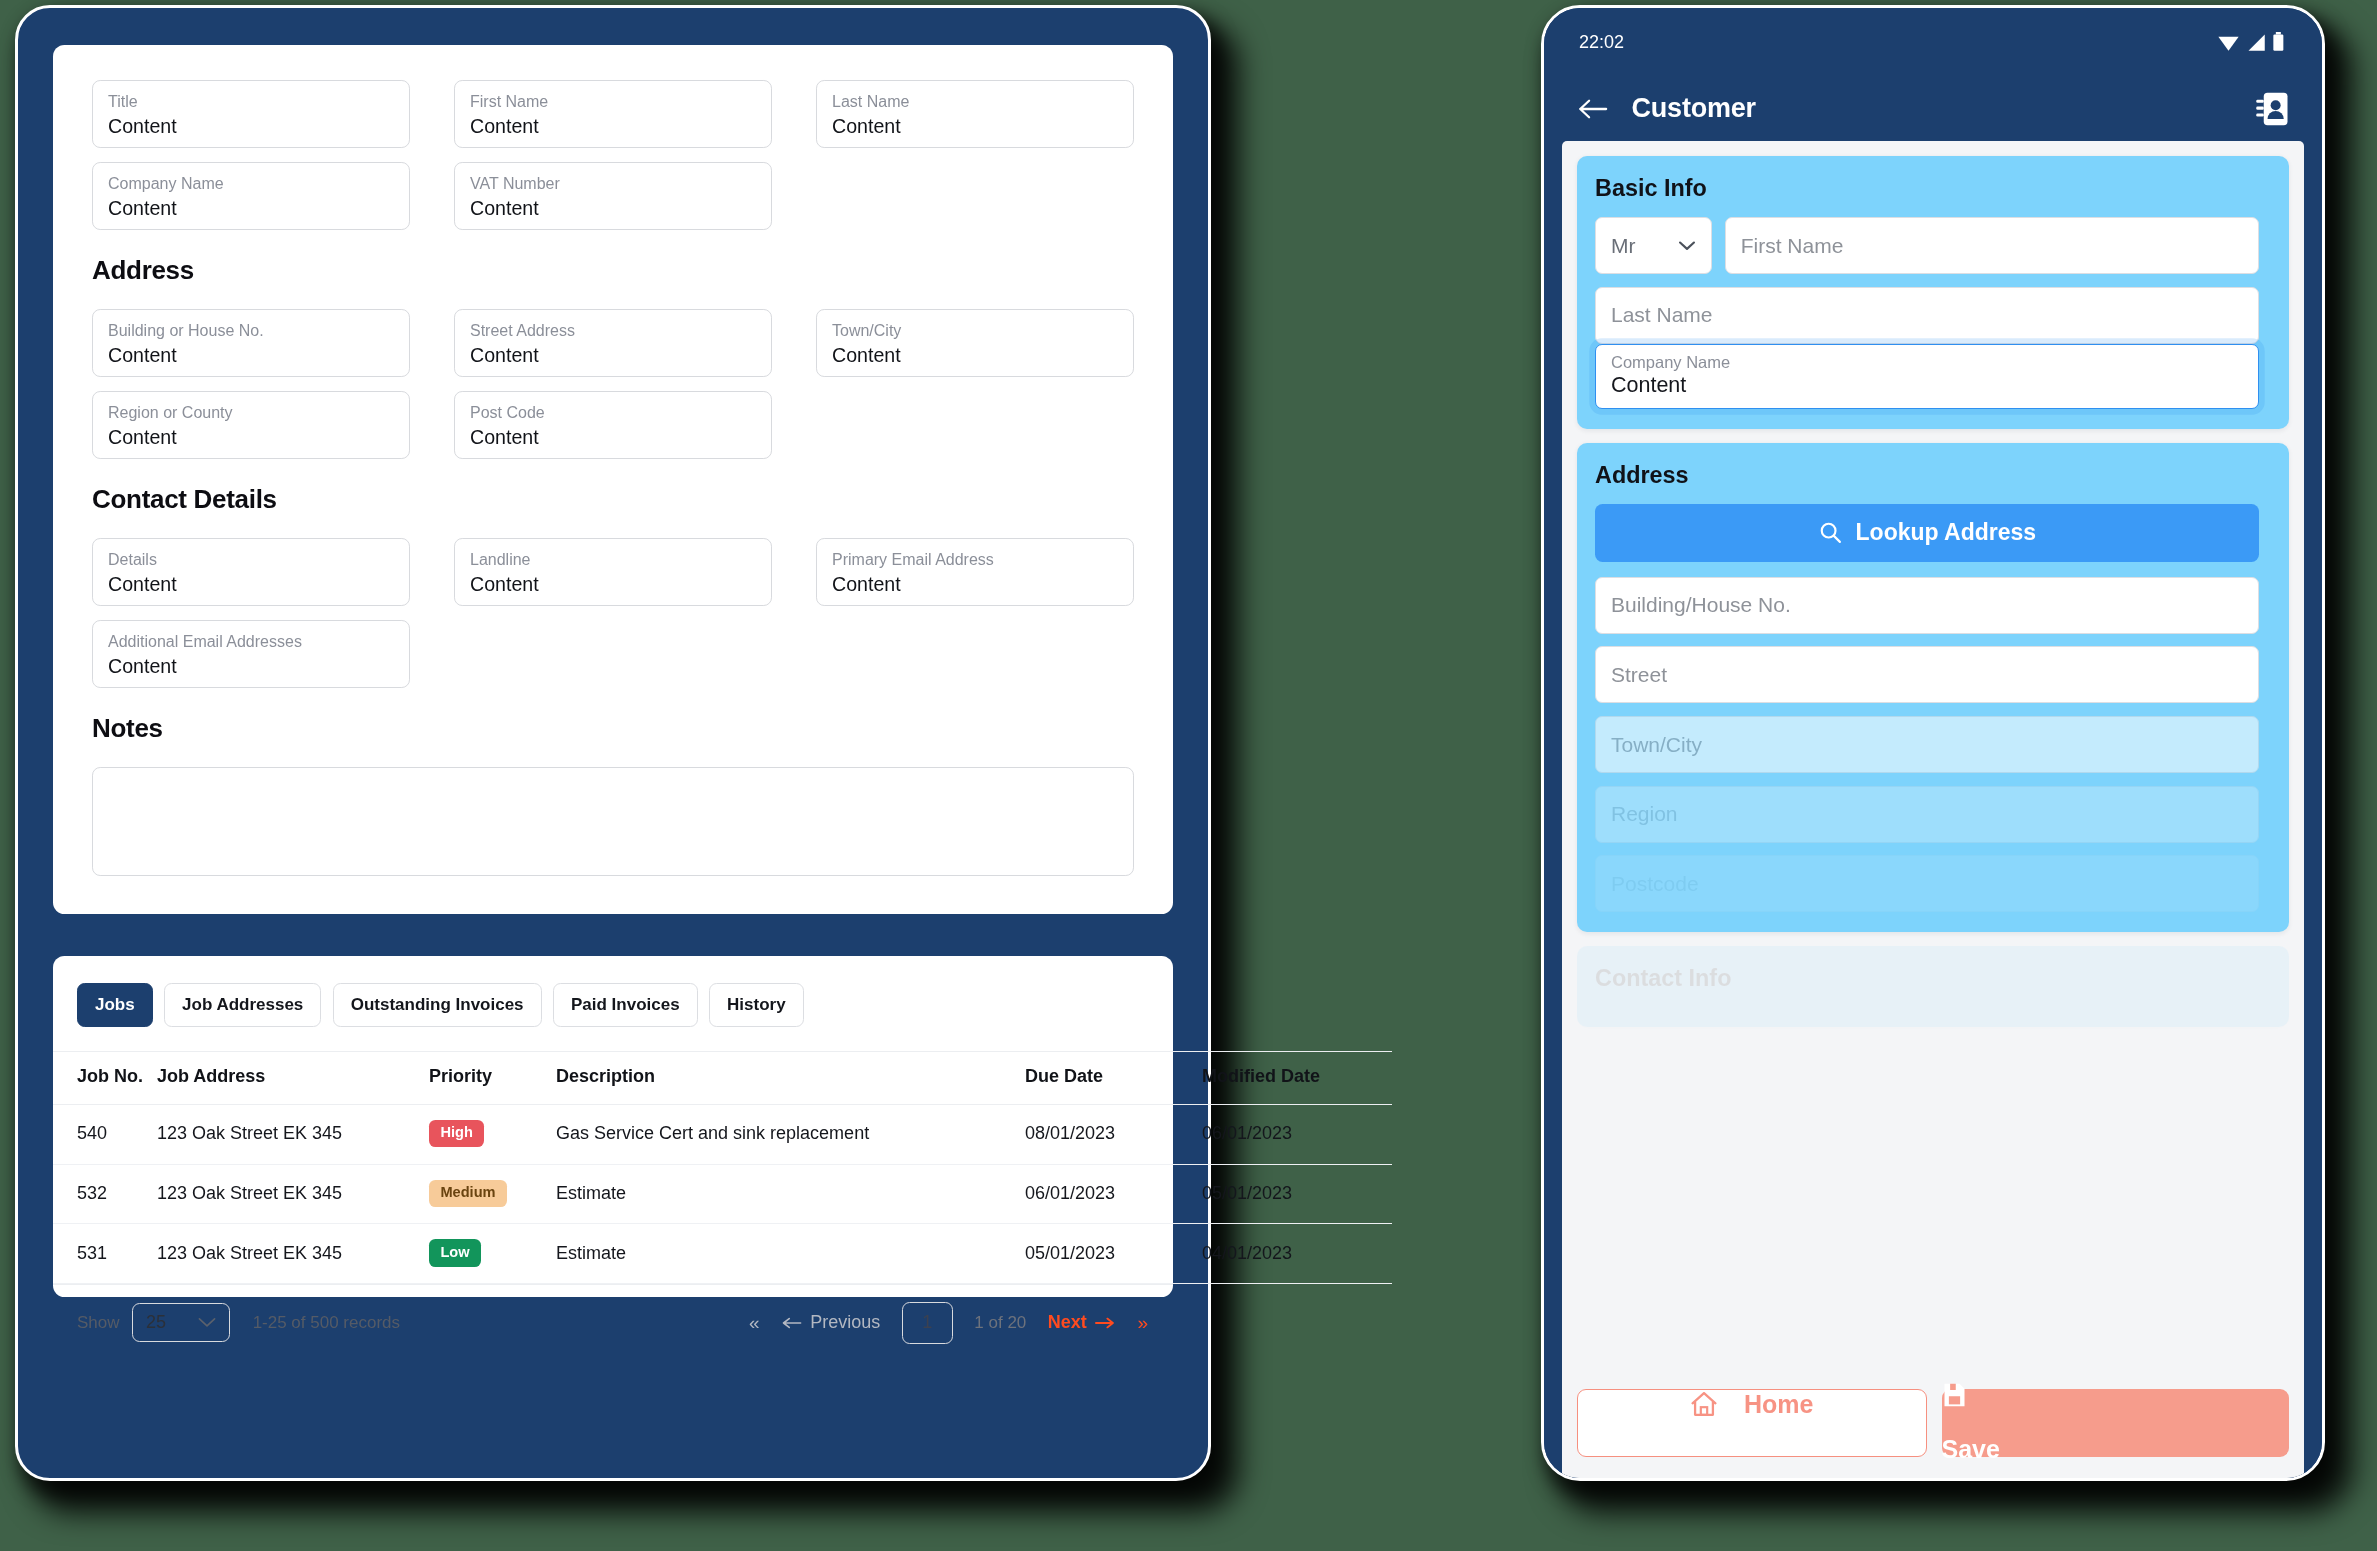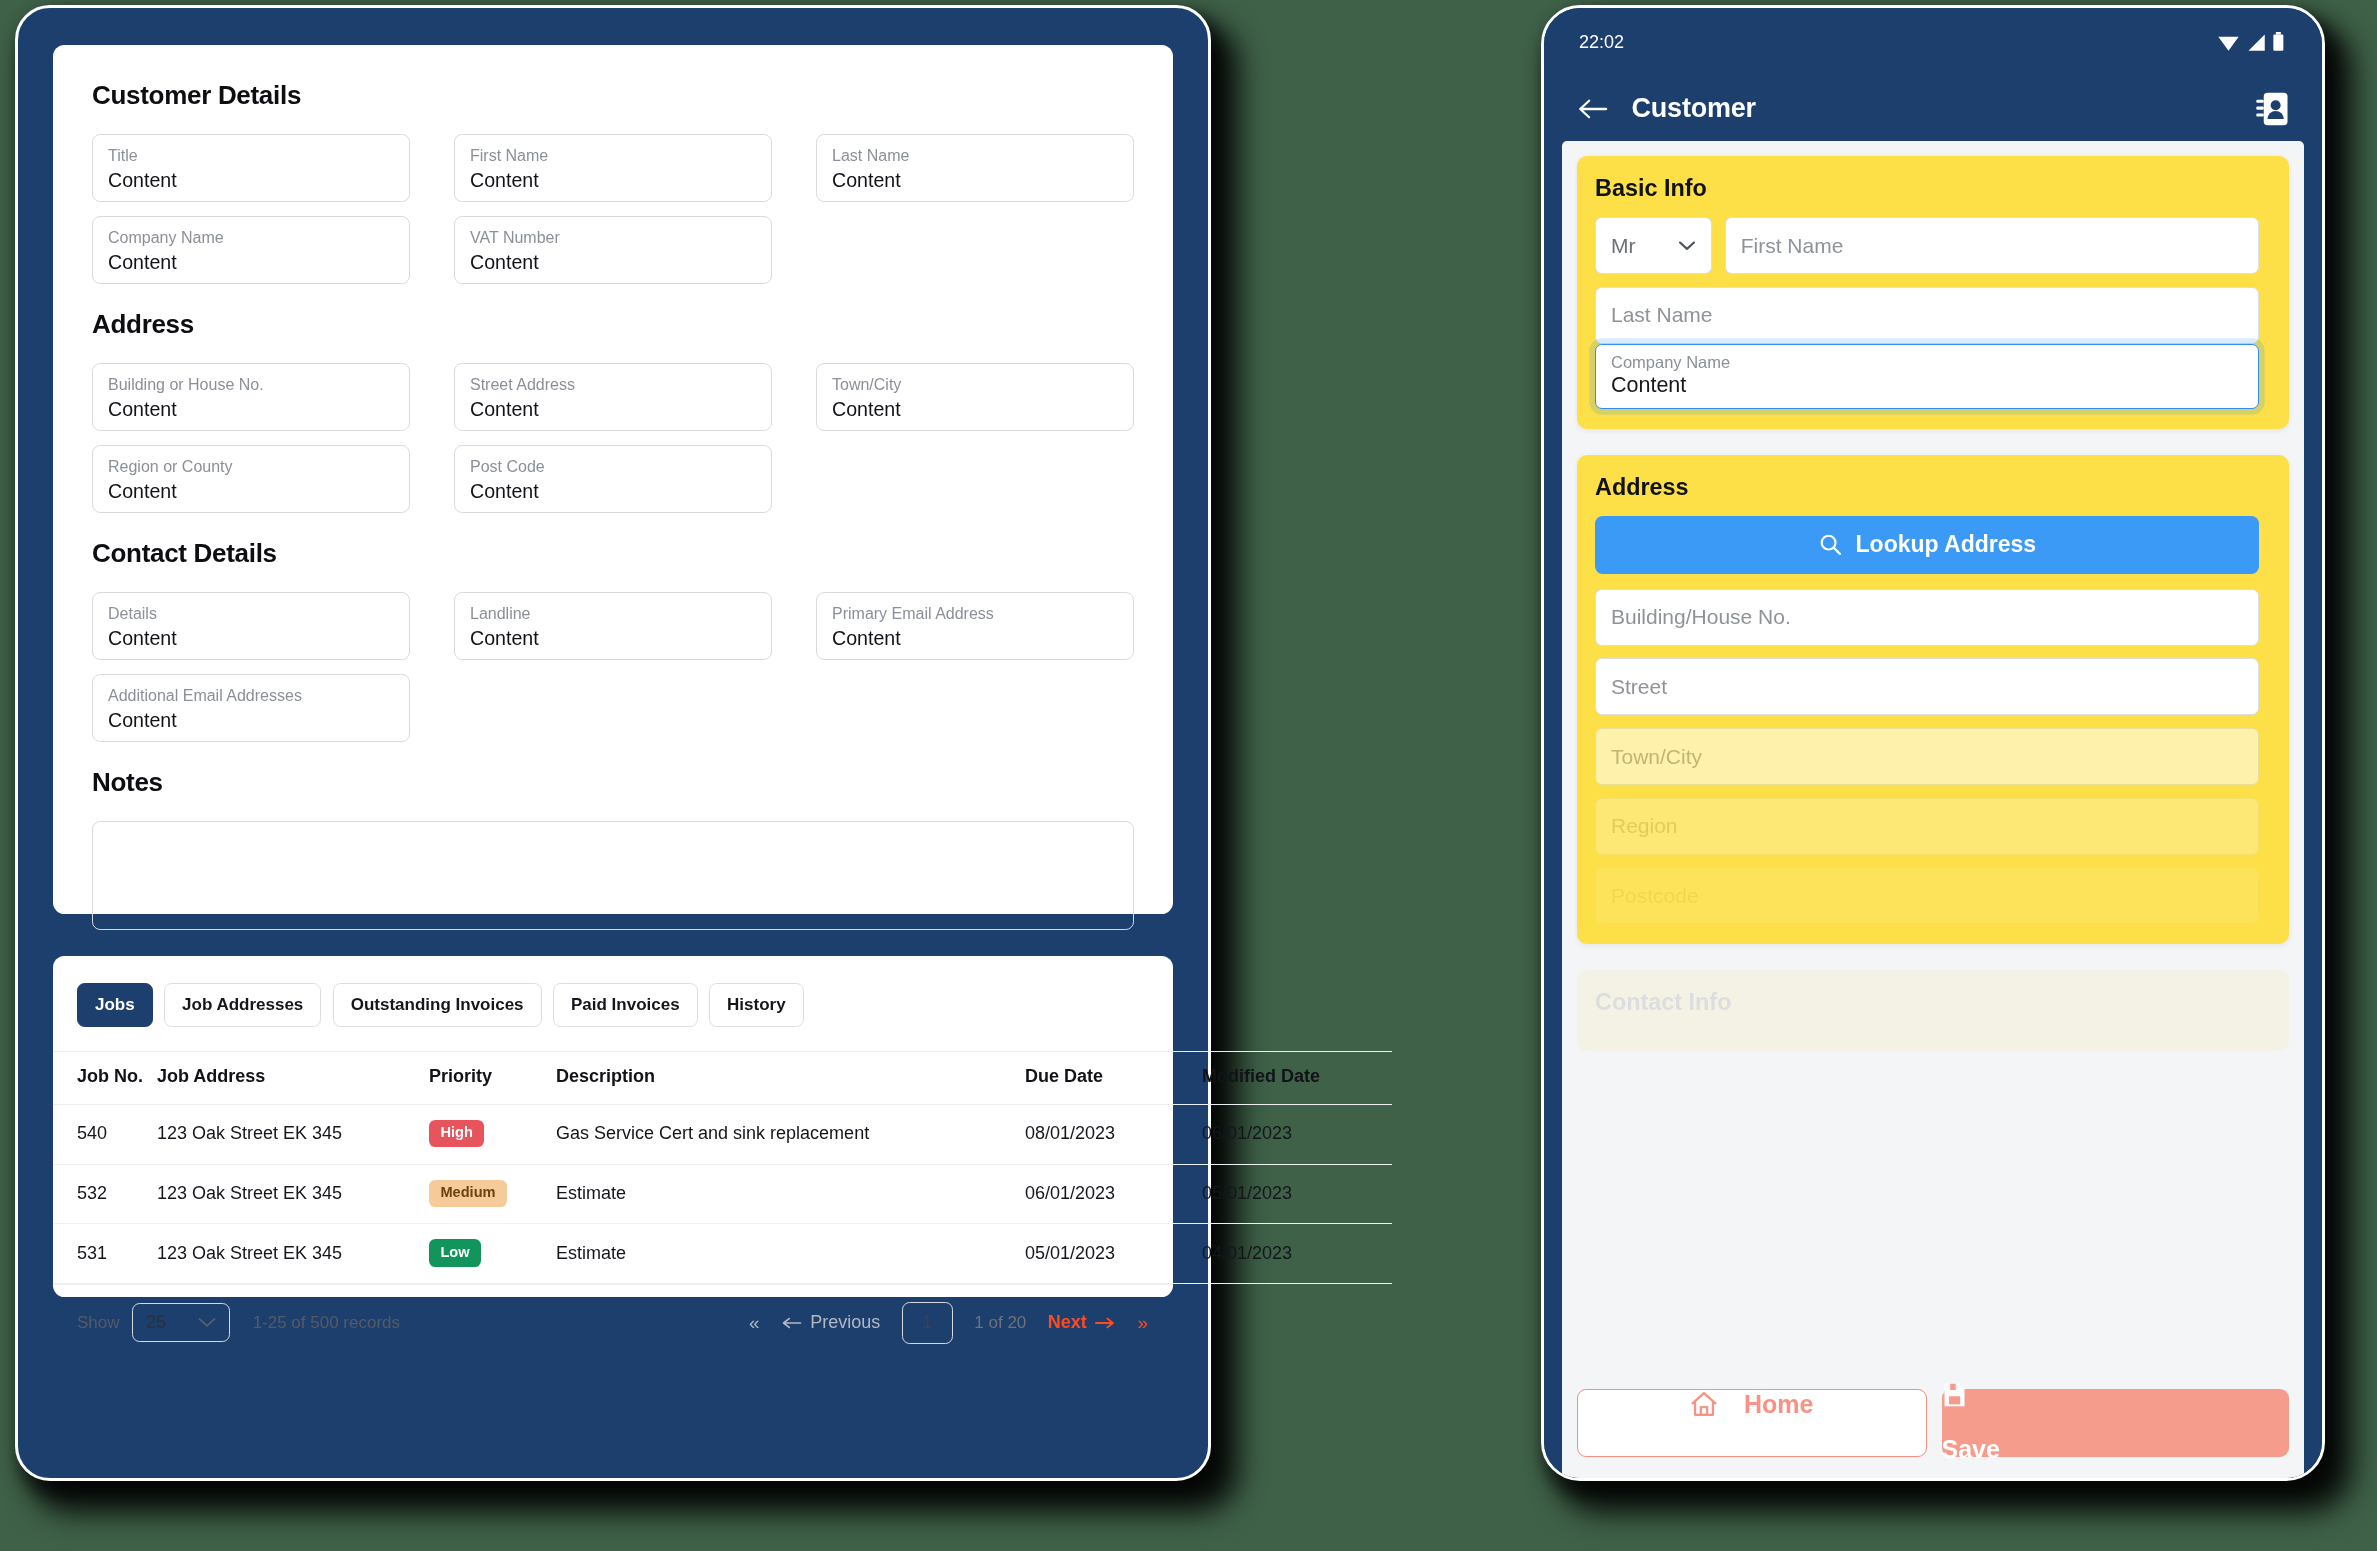--- a/index.html
+++ b/index.html
@@ -237,24 +237,24 @@
     overflow: hidden;
     position: relative;
   }
   #phone-scroll {
     padding: 15px 15px 0 15px;
     flex: 1;
     overflow: hidden;
   }
 
   .m-card {
-    background: #fde047;
+    background: #7dd3fc;
     border-radius: 10px;
     padding: 19px 30px 20px 18px;
-    margin-bottom: 26px;
+    margin-bottom: 14px;
     box-shadow: 0 1.3px 5px rgba(20,25,40,0.07);
   }
   .m-title { font-size: 23.4px; font-weight: bold; color: #101218; margin-bottom: 15px; }
 
   .m-row { display: flex; gap: 12.7px; margin-bottom: 12.7px; }
   .m-input {
     border: 1.6px solid #dcdee3;
     border-radius: 7px;
     height: 57px;
     display: flex; align-items: center;
@@ -322,21 +322,20 @@
 </style>
 </head>
 <body>
 
 <div class="stage">
 
   <div class="device" id="tablet-device">
 
     <div class="card" id="customer-card">
 
-      <div class="section-title">Customer Details</div>
 
       <div class="field-grid">
         <div class="field">
           <div class="lbl">Title</div>
           <div class="val">Content</div>
         </div>
         <div class="field">
           <div class="lbl">First Name</div>
           <div class="val">Content</div>
         </div>

